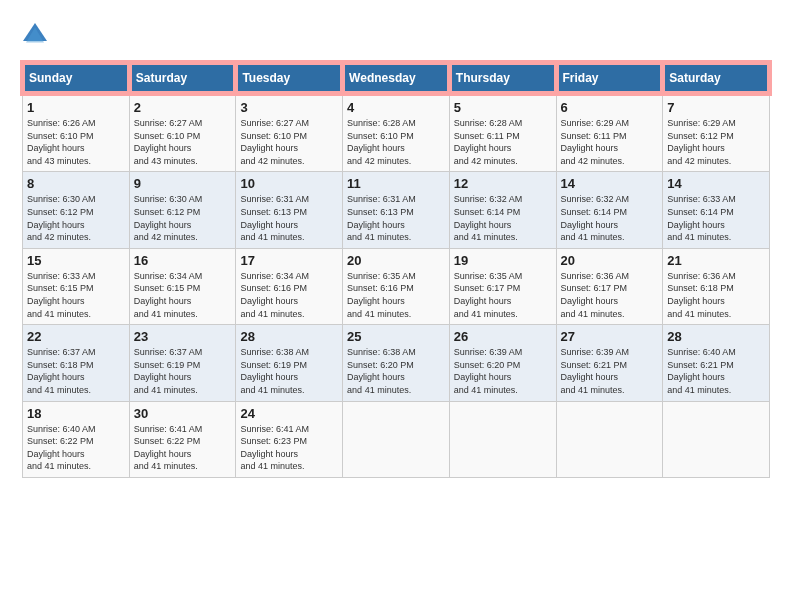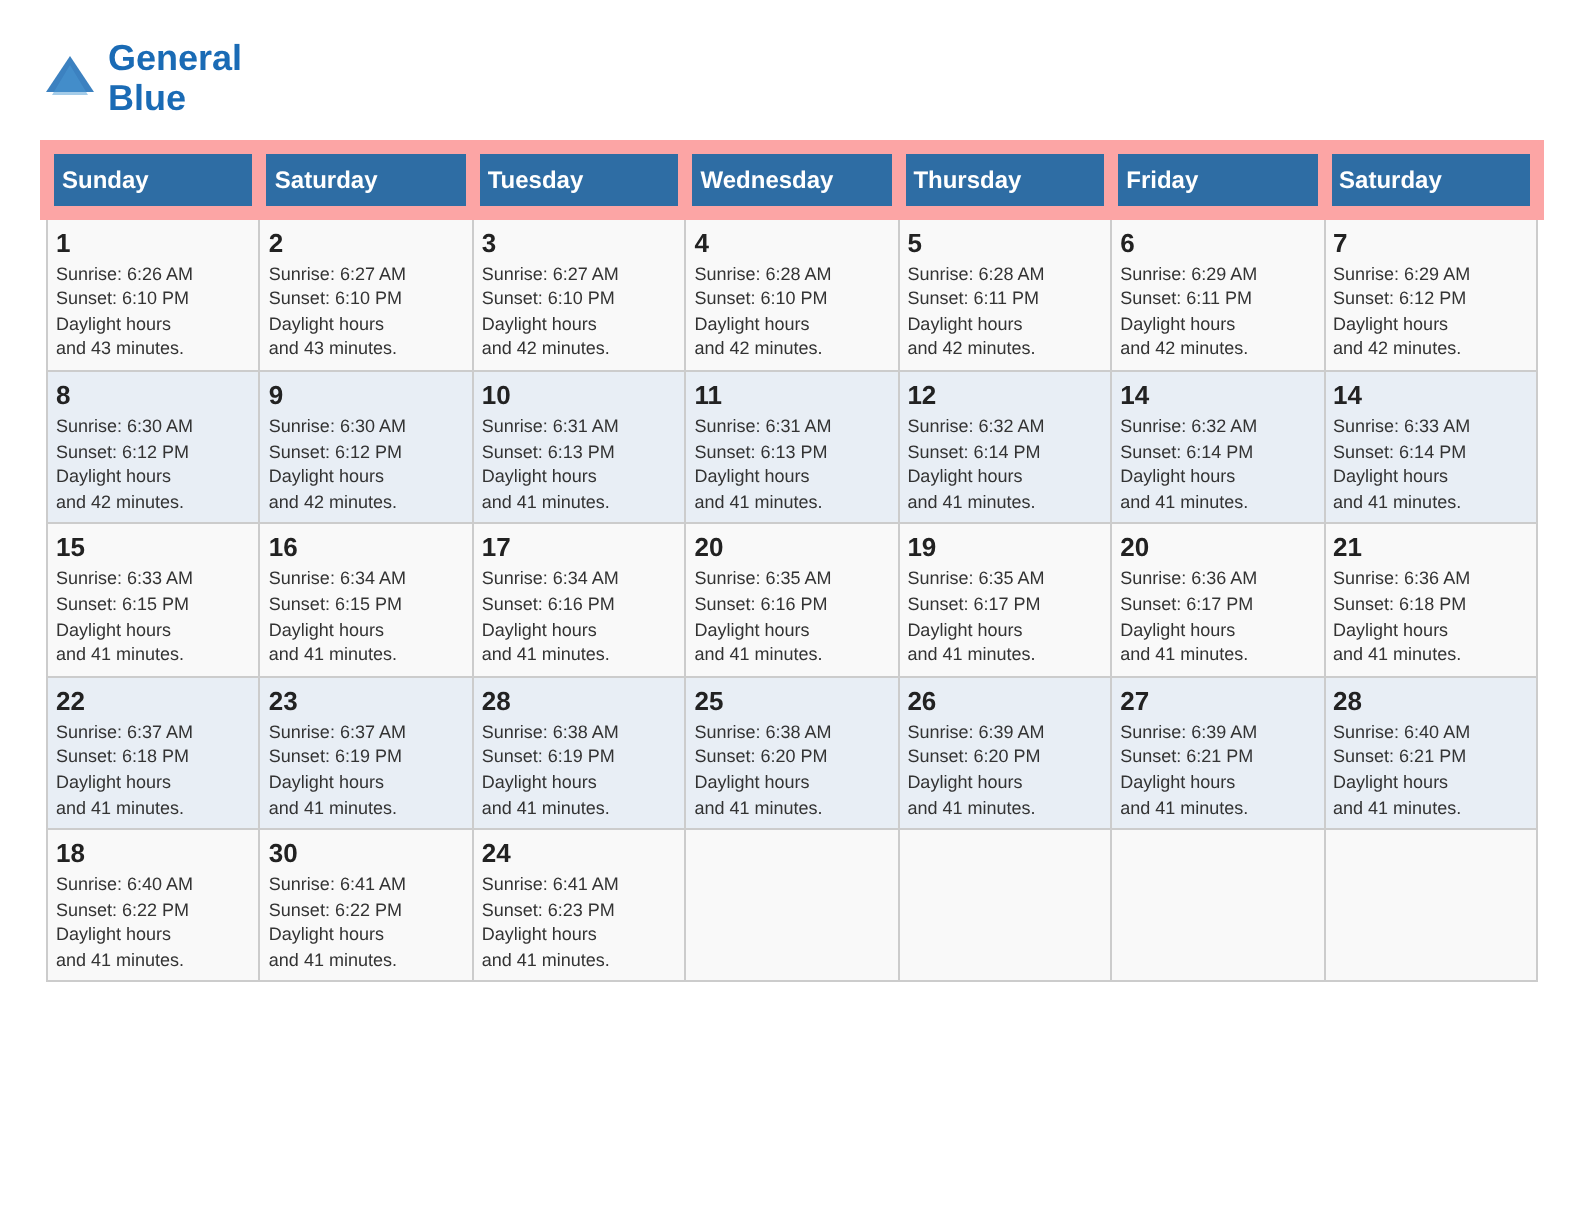--- a/index.html
+++ b/index.html
@@ -52,21 +52,21 @@
       border-collapse: collapse;
       font-size: 10px;
     }
     thead tr th {
       background-color: #2e6da4;
       color: #fff;
       padding: 6px 4px;
       font-size: 12px;
       font-weight: bold;
       text-align: left;
-      border: 7px solid #fca5a5;
+      border: 5px solid #fca5a5;
     }
     tbody tr td {
       border: 1px solid #ccc;
       vertical-align: top;
       padding: 4px;
       min-height: 70px;
       width: calc(100% / 7);
     }
     tbody tr:nth-child(odd) td {
       background-color: #f9f9f9;
@@ -92,24 +92,20 @@
   </style>
 </head>
 <body>
 
 <div class="header">
   <div class="logo">
     <svg class="logo-icon" viewBox="0 0 40 40">
       <polygon points="20,4 36,28 4,28" fill="#1a6bb5" opacity="0.85"></polygon>
       <polygon points="20,10 32,30 8,30" fill="#4a9ad4" opacity="0.5"></polygon>
     </svg>
-    <div class="logo-text">
-      <div><span>General</span></div>
-      <div style="color:#1a6bb5;">Blue</div>
-    </div>
   </div>
   <div class="title-block">
     <div class="calendar-title"></div>
     <div class="calendar-subtitle"></div>
   </div>
 </div>
 
 <table>
   <thead>
     <tr id="dow-header">

